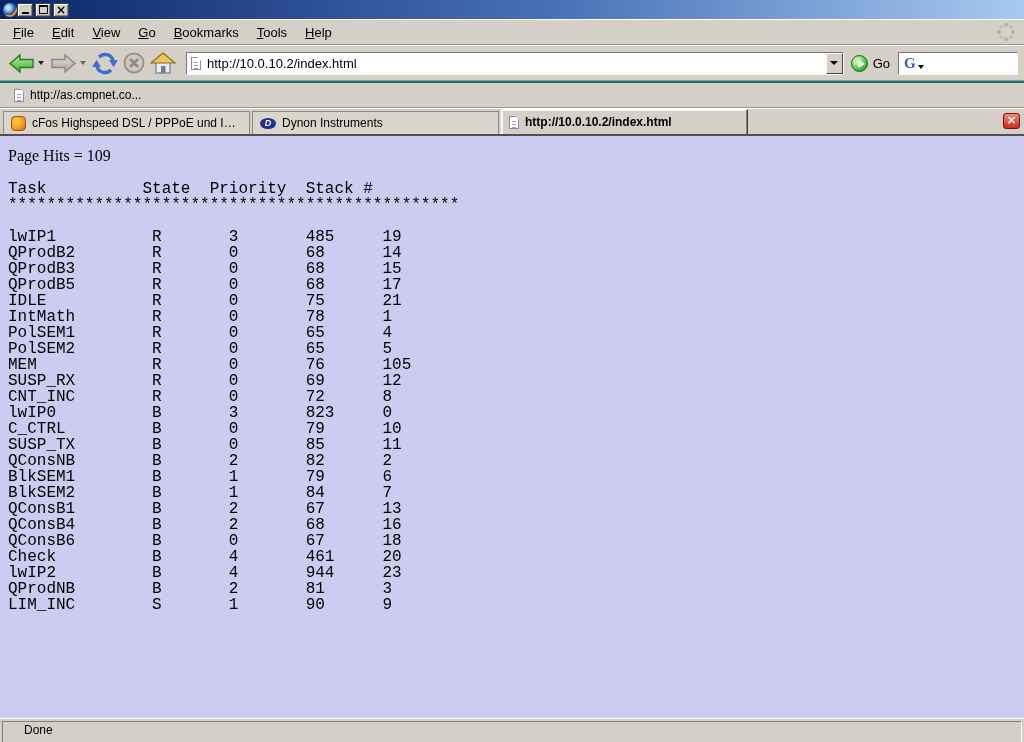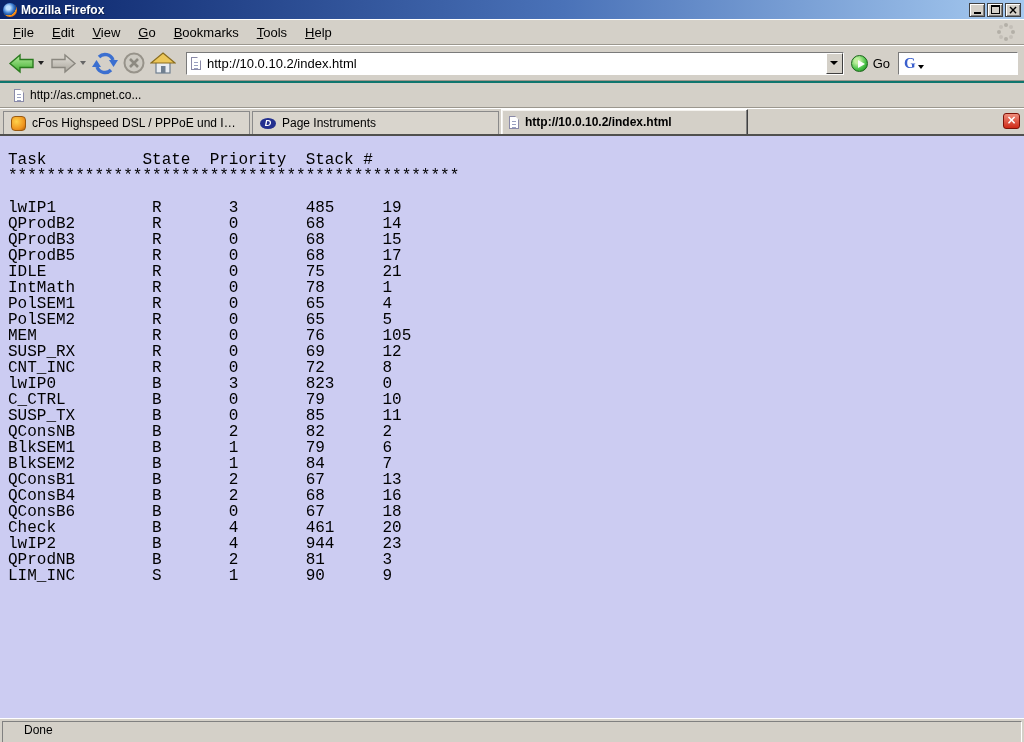--- a/index.html
+++ b/index.html
@@ -134,21 +134,20 @@
     font-size:12px;line-height:17px;padding-left:21px;color:#000;
   }
   
   svg{ display:block; }
 </style>
 </head>
 <body>
 
 <div class="titlebar">
   <span class="ff-icon"></span>
-  <span class="title-text">Mozilla Firefox</span>
   <span class="winbtns">
     <span class="winbtn">
         <span class="glyph-min"></span>
       </span>
     <span class="winbtn">
         <span class="glyph-restore"></span>
       </span>
     <span class="winbtn">
         <span class="glyph-close">×</span>
       </span>
@@ -241,31 +240,32 @@
 </div>
 
 <div class="tabstrip">
   <span id="tabs" style="display:flex;align-items:flex-end;">
       <div class="tab">
         <span class="tab-icon cfos-icon"></span>
         <span class="tab-label">cFos Highspeed DSL / PPPoE und ISDN CAP...</span>
       </div>
       <div class="tab">
         <span class="tab-icon dynon-icon">D</span>
-        <span class="tab-label">Page Instruments</span>
+        <span class="tab-label">Dynon Instruments</span>
       </div>
       <div class="tab active">
         <span class="tab-icon page-icon"></span>
         <span class="tab-label">http://10.0.10.2/index.html</span>
       </div>
     </span>
   <span class="tab-close">×</span>
 </div>
 
 <div class="content">
+  <div class="page-hits">Page Hits = 109</div>
   <div class="tasktable" id="task-table">Task          State  Priority  Stack #
 ***********************************************
 
 lwIP1          R       3       485     19
 QProdB2        R       0       68      14
 QProdB3        R       0       68      15
 QProdB5        R       0       68      17
 IDLE           R       0       75      21
 IntMath        R       0       78      1
 PolSEM1        R       0       65      4

